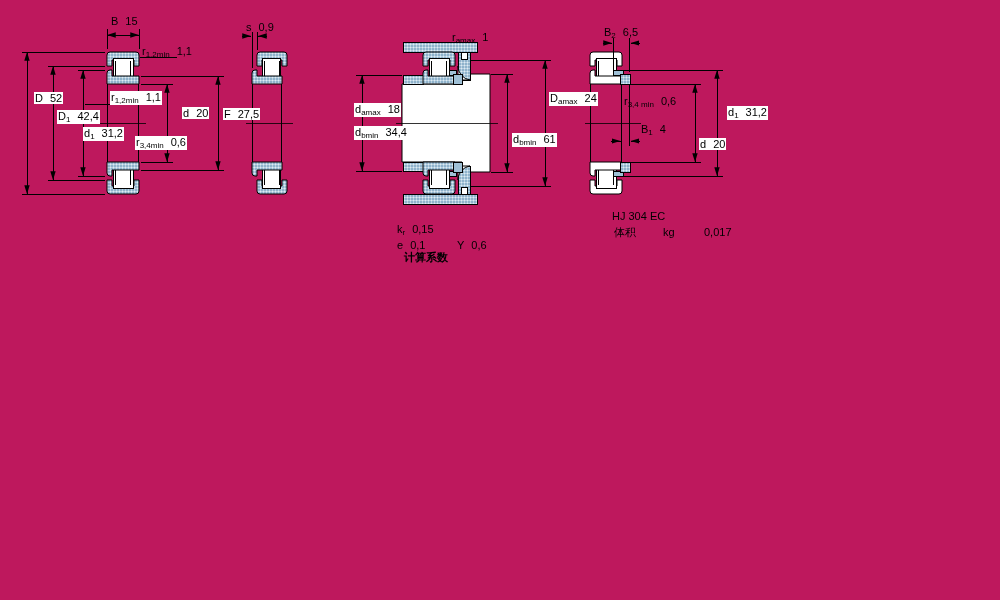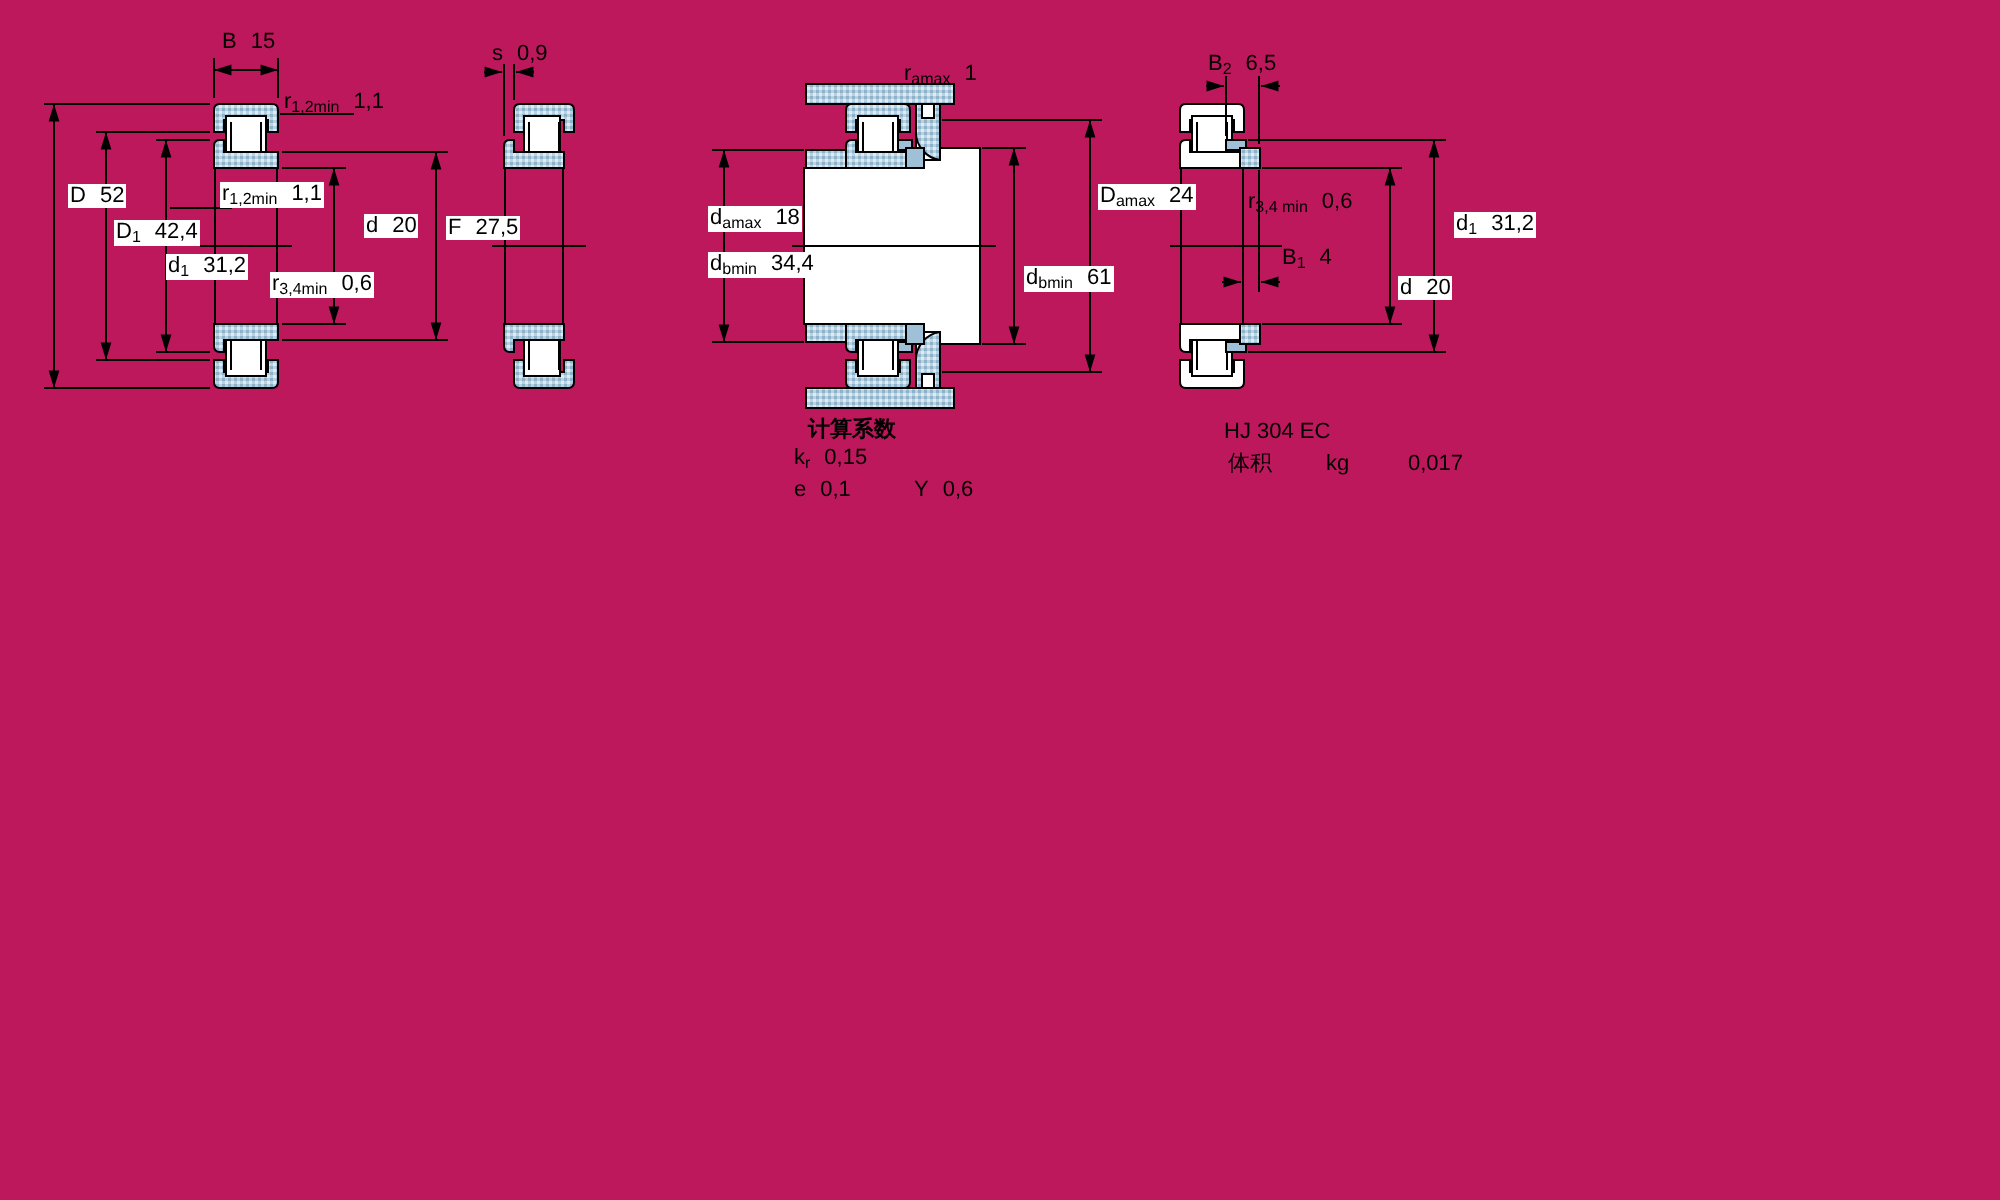--- a/index.html
+++ b/index.html
@@ -16,21 +16,21 @@
   .wht  { fill:#ffffff; stroke:#000; stroke-width:1; }
   .fil  { fill:#ffffff; stroke:#000; stroke-width:1; shape-rendering:auto; }
   .dim  { stroke:#000; stroke-width:1; fill:none; }
   .lb {
     position:absolute; font-size:11px; line-height:12px; color:#000;
     white-space:nowrap;
   }
   .lb sub { font-size:8px; line-height:8px; vertical-align:-2px; }
   .lb .v  { margin-left:7px; }
   .wbg { background:#ffffff; padding:0 1px;margin-left:26px; }
-  .bold { font-weight:bold; }
+  .bold { font-weight:bold;margin-top:42px; }
 </style>
 </head>
 <body>
 
 <div id="canvas">
 
 <svg id="drawing-svg" width="1000" height="600" viewBox="0 0 1000 600">
   <defs>
     <pattern id="dotpat" width="3" height="3" patternUnits="userSpaceOnUse">
       <rect width="3" height="3" fill="#b9d2e2"></rect>

